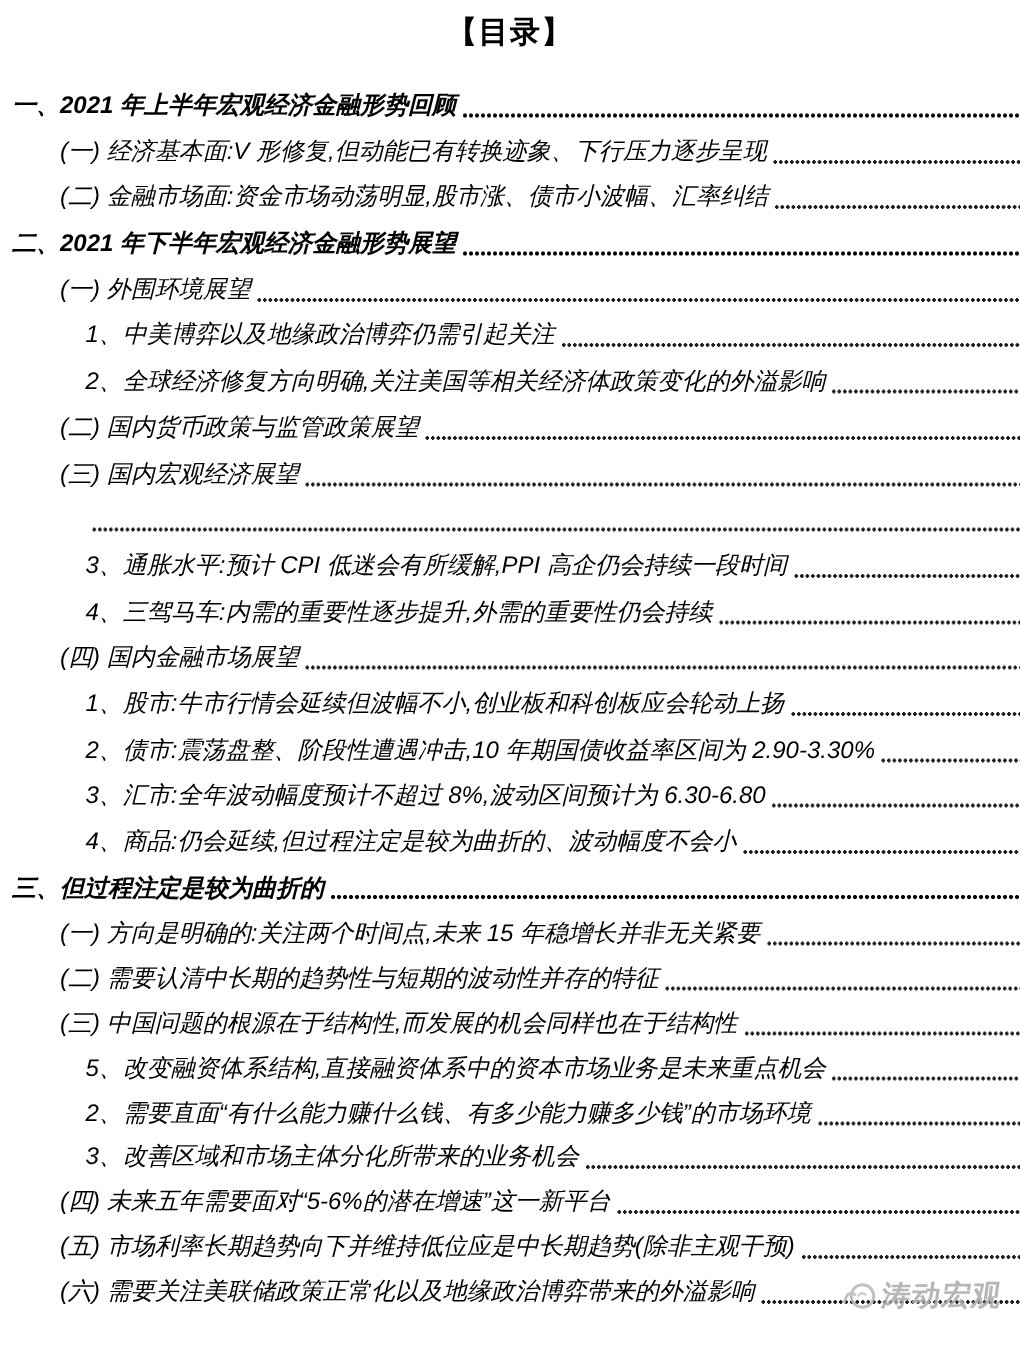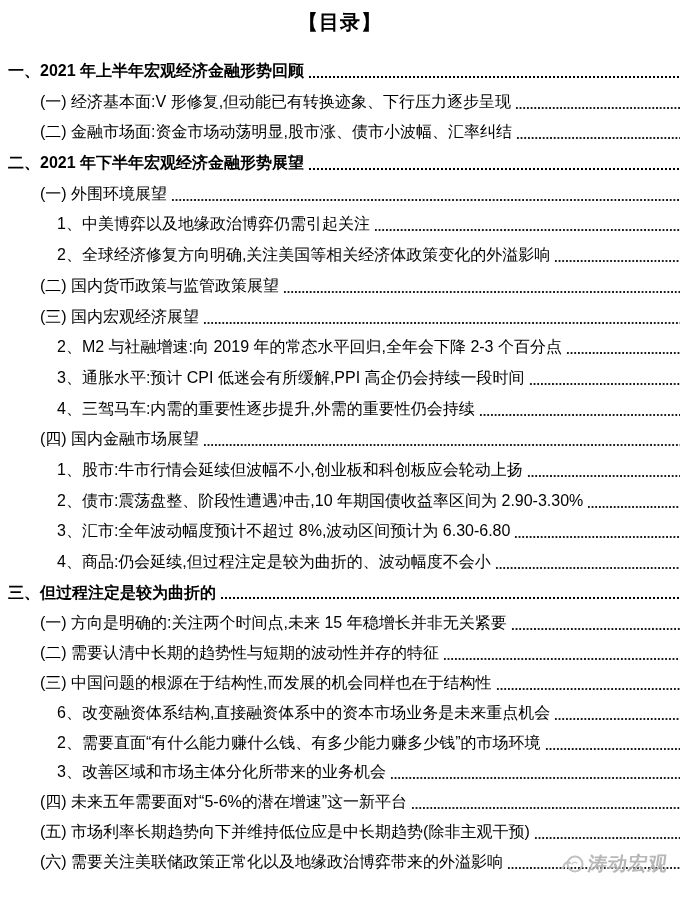--- a/index.html
+++ b/index.html
@@ -24,20 +24,21 @@
     margin-top: 21px;
   }
   .row {
     display: flex;
     align-items: center;
     height: 30.7px;
     line-height: 30.7px;
     white-space: nowrap;
     overflow: hidden;
     font-size: 16px;
+    font-style: italic;
   }
   .row:nth-child(n+19) {
     height: 29.8px;
     line-height: 29.8px;
   }
   .row .text { flex: 0 0 auto; }
   .row .leader {
     flex: 1 1 auto;
     min-width: 0;
     align-self: stretch;
@@ -114,21 +115,20 @@
     </div>
     <div class="row l2">
       <span class="text">(二) 国内货币政策与监管政策展望</span>
       <span class="leader"></span>
     </div>
     <div class="row l2">
       <span class="text">(三) 国内宏观经济展望</span>
       <span class="leader"></span>
     </div>
     <div class="row l3">
-      <span class="text">2、M2 与社融增速:向 2019 年的常态水平回归,全年会下降 2-3 个百分点</span>
       <span class="leader"></span>
     </div>
     <div class="row l3">
       <span class="text">3、通胀水平:预计 CPI 低迷会有所缓解,PPI 高企仍会持续一段时间</span>
       <span class="leader"></span>
     </div>
     <div class="row l3">
       <span class="text">4、三驾马车:内需的重要性逐步提升,外需的重要性仍会持续</span>
       <span class="leader"></span>
     </div>
@@ -162,21 +162,21 @@
     </div>
     <div class="row l2">
       <span class="text">(二) 需要认清中长期的趋势性与短期的波动性并存的特征</span>
       <span class="leader"></span>
     </div>
     <div class="row l2">
       <span class="text">(三) 中国问题的根源在于结构性,而发展的机会同样也在于结构性</span>
       <span class="leader"></span>
     </div>
     <div class="row l3">
-      <span class="text">6、改变融资体系结构,直接融资体系中的资本市场业务是未来重点机会</span>
+      <span class="text">5、改变融资体系结构,直接融资体系中的资本市场业务是未来重点机会</span>
       <span class="leader"></span>
     </div>
     <div class="row l3">
       <span class="text">2、需要直面“有什么能力赚什么钱、有多少能力赚多少钱”的市场环境</span>
       <span class="leader"></span>
     </div>
     <div class="row l3">
       <span class="text">3、改善区域和市场主体分化所带来的业务机会</span>
       <span class="leader"></span>
     </div>

